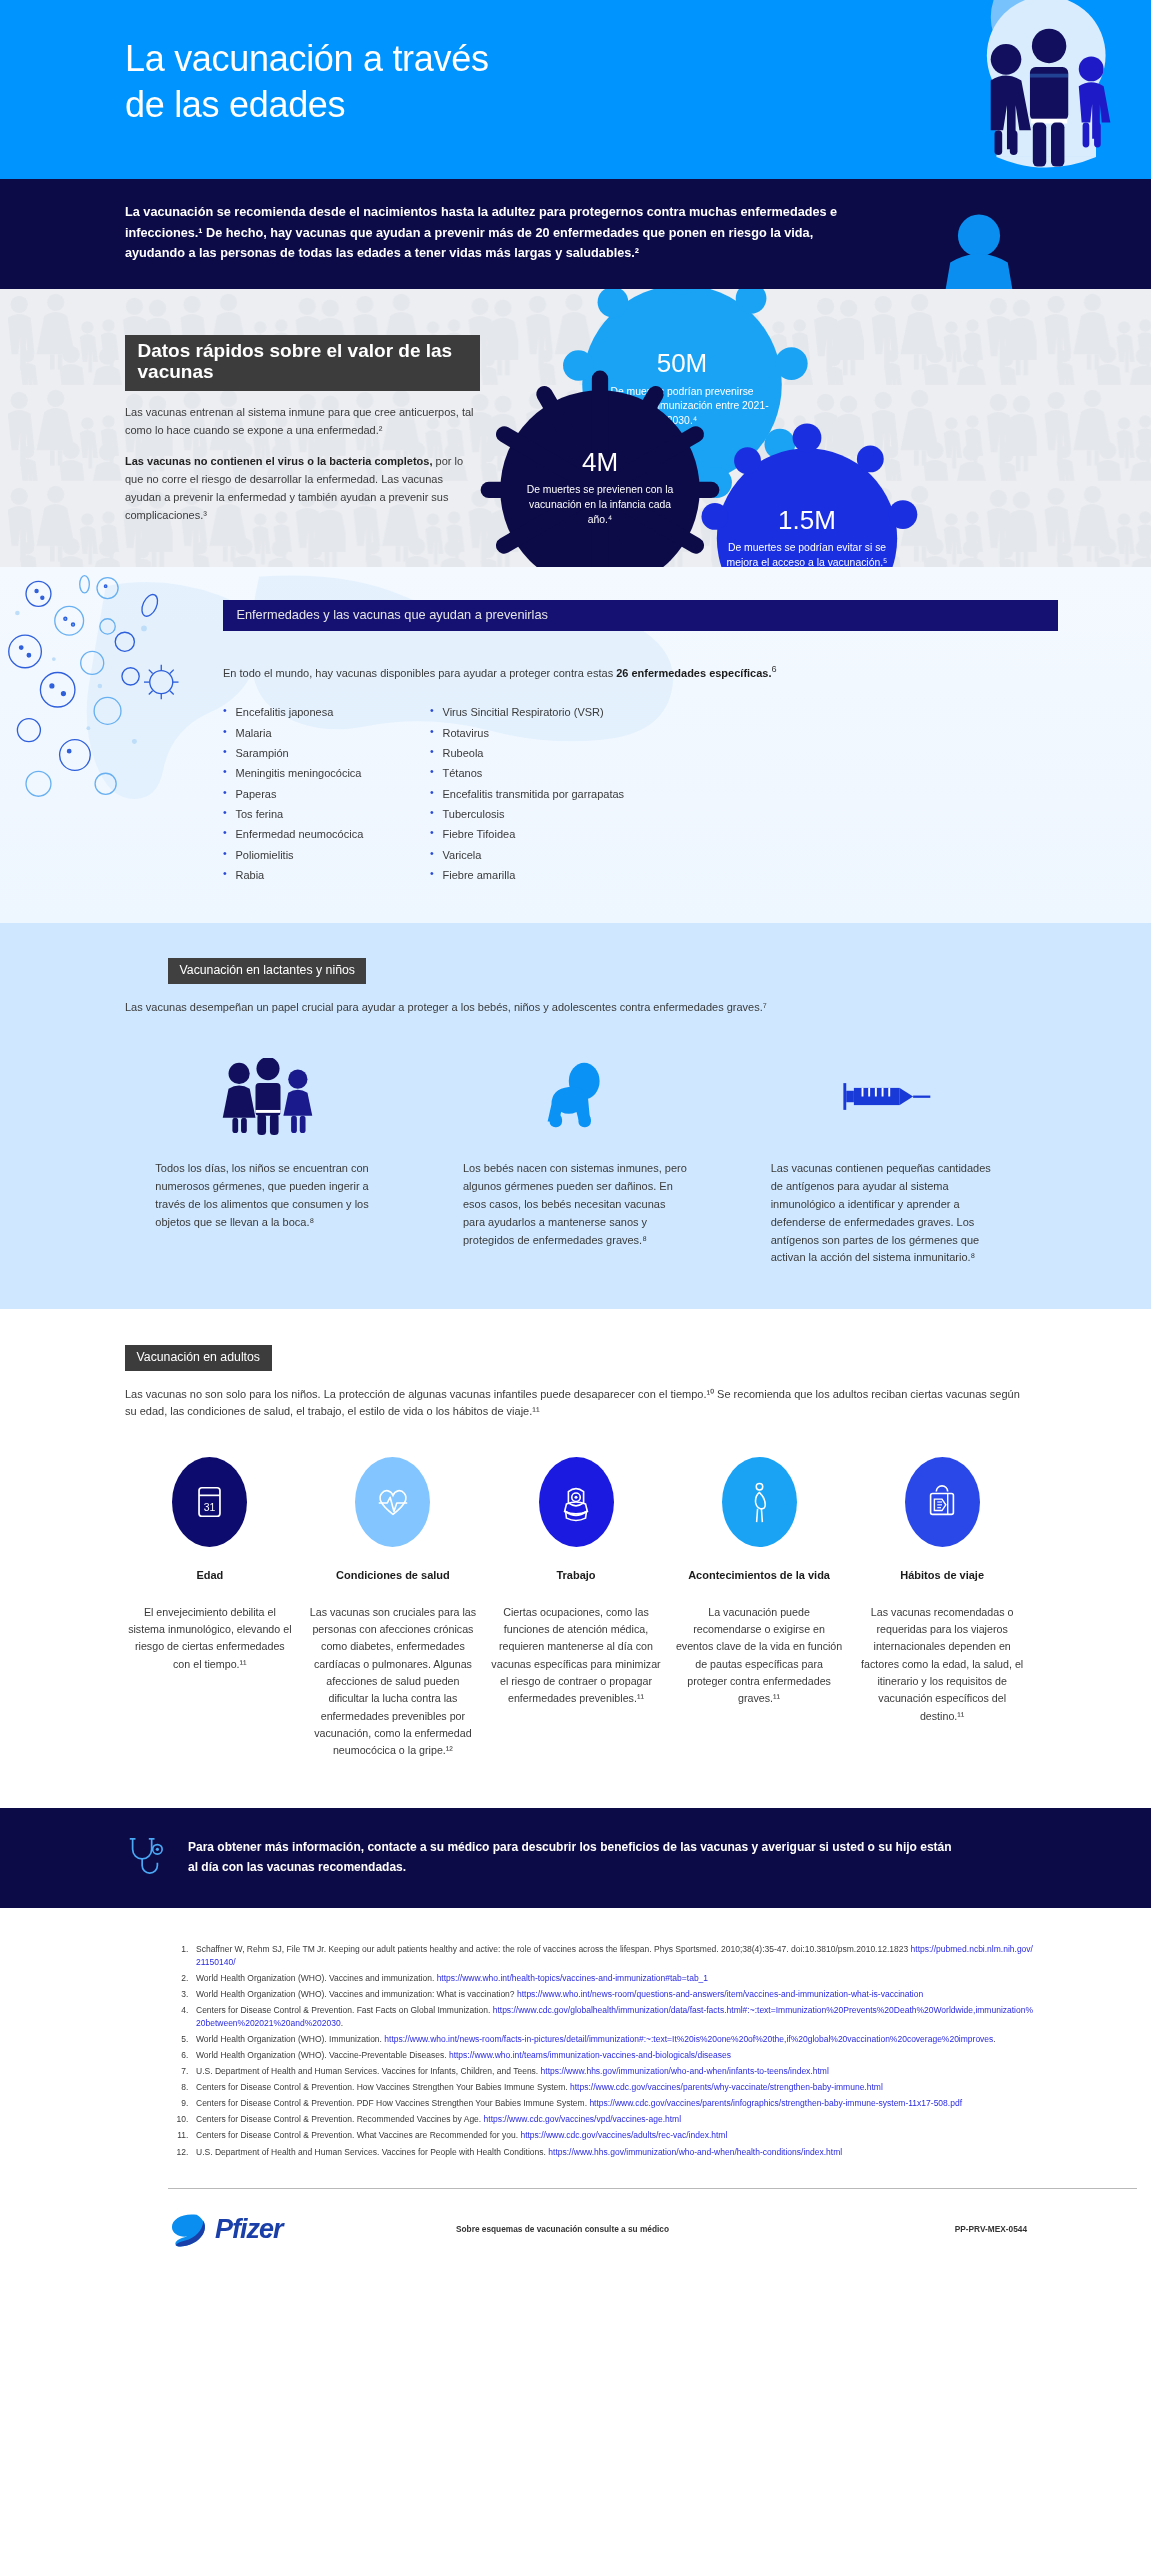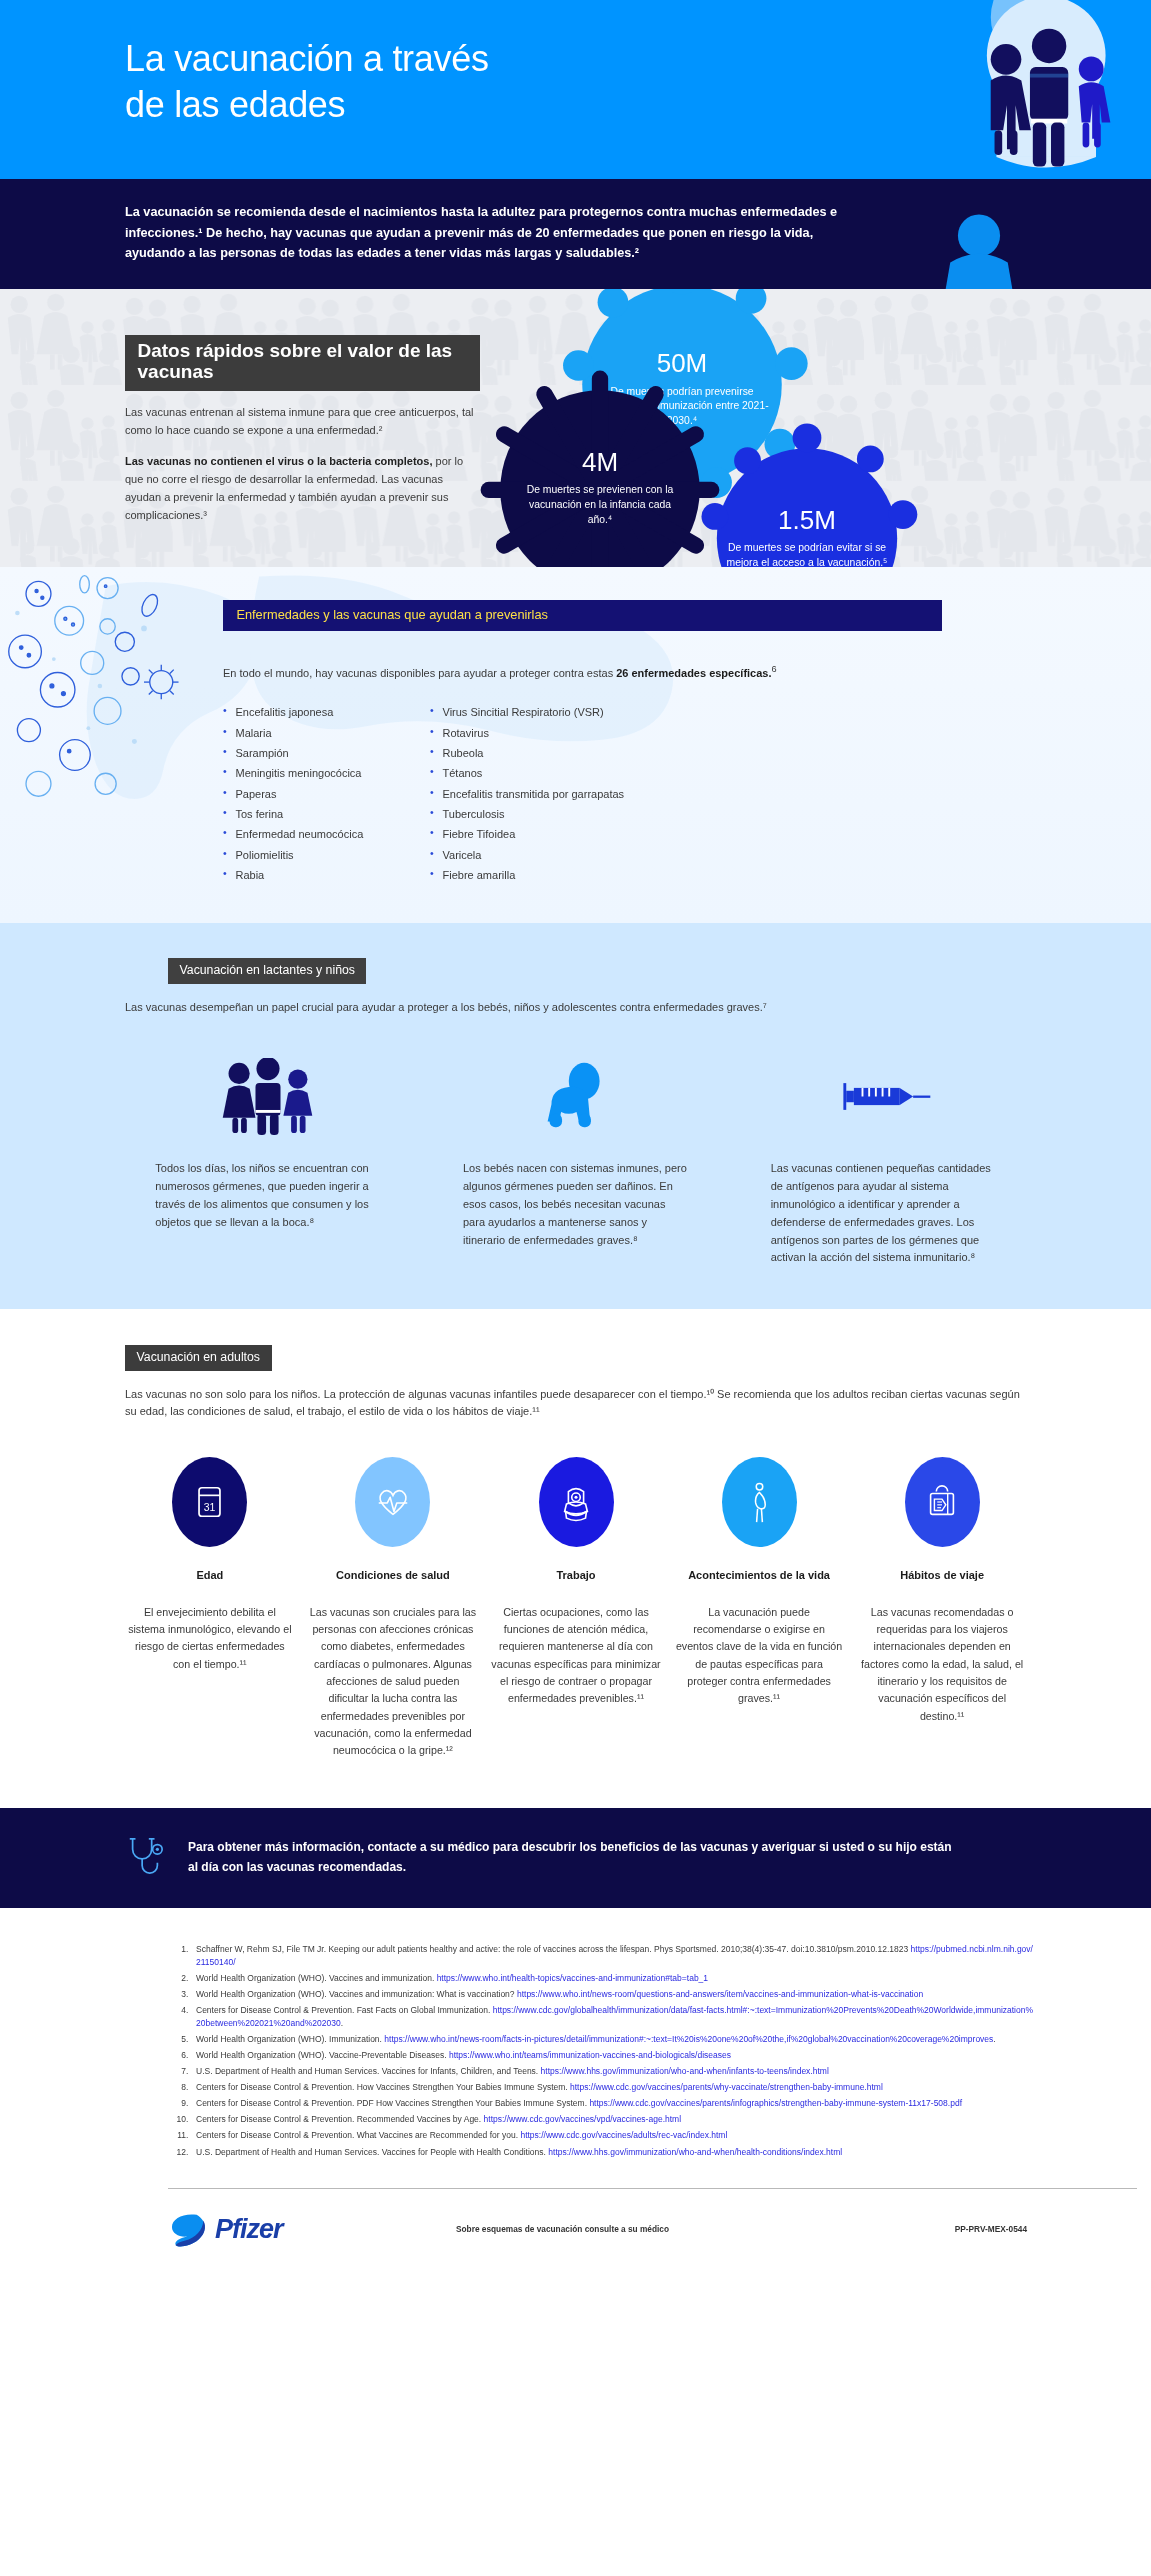--- a/index.html
+++ b/index.html
@@ -95,26 +95,26 @@
     background: linear-gradient(180deg,#f4f9ff 0%, #eef6ff 100%);
     padding: 33px 0 38px 0;
     overflow: hidden;
     min-height: 235px;
   }
   .germ-art { position: absolute; left: 0; top: 0; width: 288px; height: 235px; opacity: 0.9; }
   .map-art { position: absolute; left: 67px; top: 0; width: 672px; height: 235px; opacity: 0.5; }
   .dis-inner { position: relative; margin-left: 223px; width: 835px; }
   .dis-title {
     background: #141173;
-    color: #fde047;
+    color: #e5e5e5;
     font-size: 12.8px;
     font-weight: normal;
     padding: 7.7px 13.4px 8.6px 13.4px;
     display: block;
-    width: 719px;
+    width: 835px;
   }
   .dis-sub {
     margin-top: 32px;
     font-size: 11px;
     color: #3a3a3a;
     line-height: 1.5;
   }
   .dis-sub b { font-weight: bold; color: #1b1b1b; }
   .dis-cols { display: flex; margin-top: 21px; gap: 0; }
   .dis-col { width: 207px; }
@@ -508,21 +508,21 @@
 
       <div class="tri-col">
         <div class="tri-icon">
           <svg width="81" height="77" viewBox="0 0 84 80">
             <ellipse cx="50" cy="24" rx="16" ry="19" fill="#0a92f5"></ellipse>
             <path d="M16 48 q0 -16 18 -18 q16 -2 20 12 l2 22 h-12 l-2 -8 q-8 4 -16 0 l-2 10 h-12z" fill="#0a92f5"></path>
             <rect x="14" y="58" width="13" height="14" rx="6" fill="#0a92f5"></rect>
             <rect x="44" y="58" width="13" height="14" rx="6" fill="#0a92f5"></rect>
           </svg>
         </div>
-        <div class="tri-text">Los bebés nacen con sistemas inmunes, pero algunos gérmenes pueden ser dañinos. En esos casos, los bebés necesitan vacunas para ayudarlos a mantenerse sanos y itinerario de enfermedades graves.⁸</div>
+        <div class="tri-text">Los bebés nacen con sistemas inmunes, pero algunos gérmenes pueden ser dañinos. En esos casos, los bebés necesitan vacunas para ayudarlos a mantenerse sanos y protegidos de enfermedades graves.⁸</div>
       </div>
 
       <div class="tri-col">
         <div class="tri-icon">
           <svg width="107" height="77" viewBox="0 0 112 80">
             <rect x="14" y="26" width="3" height="28" fill="#1a3ad8"></rect>
             <rect x="17" y="34" width="8" height="12" fill="#1a3ad8"></rect>
             <rect x="25" y="31" width="48" height="18" fill="#1a3ad8"></rect>
             <g stroke="#ffffff" stroke-width="2">
               <line x1="34" y1="31" x2="34" y2="40"></line>

